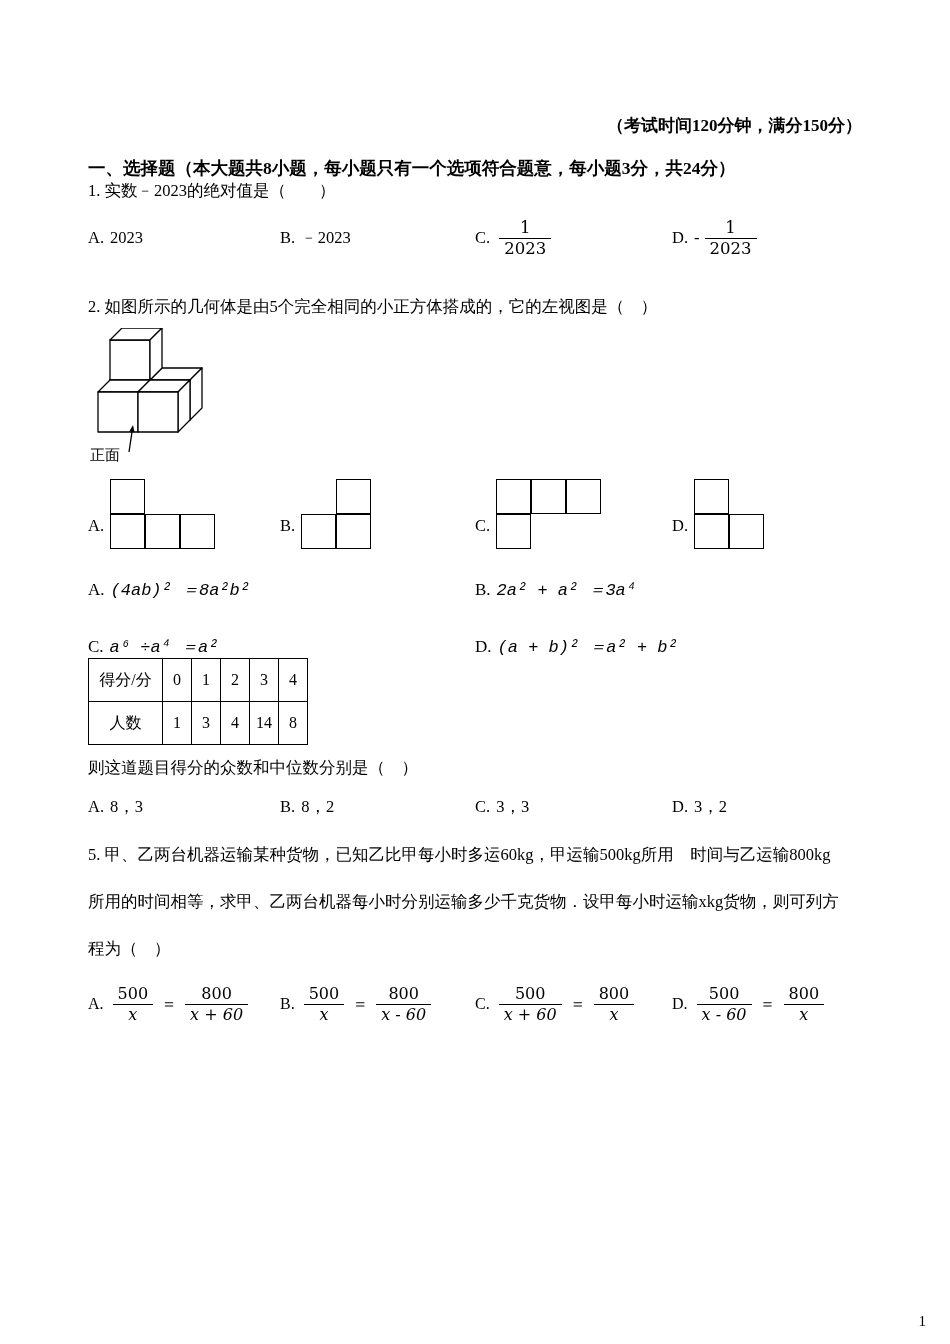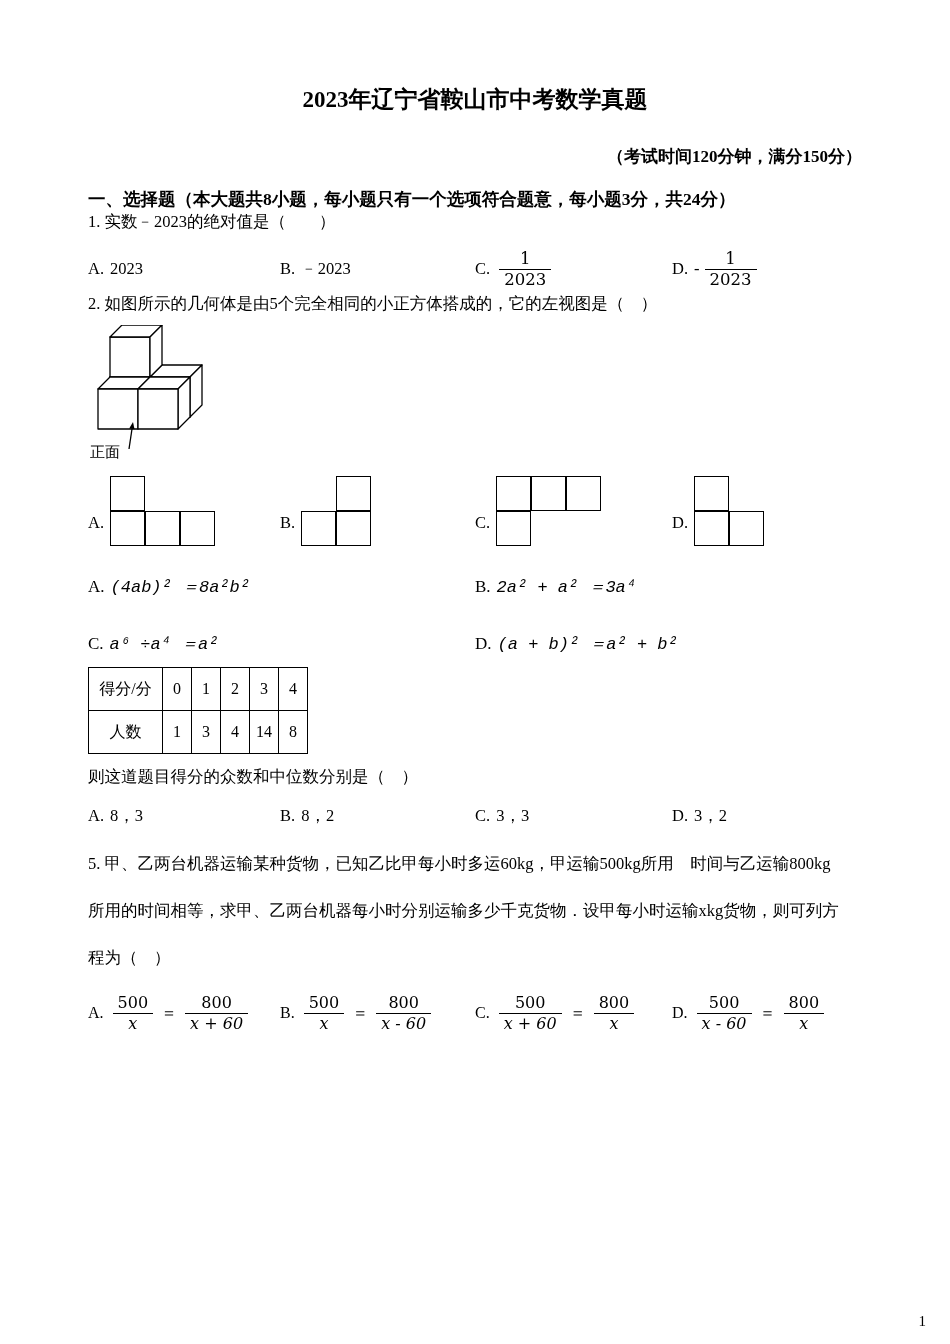--- a/index.html
+++ b/index.html
@@ -33,39 +33,38 @@
   .q2opt{display:flex;align-items:flex-end;}
   .q2opt .olabel{padding-bottom:14px;}
   .shape{position:relative;}
   .sq{position:absolute;width:35px;height:35px;border:1.4px solid #000;
       background:#fff;box-sizing:border-box;}
   
   .q3-grid{display:grid;grid-template-columns:387px auto;row-gap:34px;
            margin-top:28px;font-size:17px;}
   .expr{font-family:Liberation Mono, monospace;font-style:italic;font-size:17px;}
   
-  .score-table{border-collapse:collapse;margin-top:12px;}
+  .score-table{border-collapse:collapse;}
   .score-table td{border:1.5px solid #000;text-align:center;font-size:16px;
                   height:43px;min-width:29px;padding:0 6px;box-sizing:border-box;}
   .score-table td.head{min-width:74px;}
   .followup{font-size:16.5px;margin-top:12px;}
   .q4-row{min-height:24px;margin-top:16px;}
   
   .stem5{font-size:16.5px;margin-top:25px;}
   .q5-row{margin-top:16px;min-height:56px;font-size:16px;}
   .eq{margin:0 5px;}
   .page-number{position:absolute;right:24px;bottom:14px;font-size:15px;}
 </style>
 </head>
 <body>
 
 <div class="page">
   <div class="content">
 
-    <h1 class="title">2023年辽宁省鞍山市中考数学真题</h1>
     <div class="subtitle">（考试时间120分钟，满分150分）</div>
     <div class="section-heading">一、选择题（本大题共8小题，每小题只有一个选项符合题意，每小题3分，共24分）</div>
 
     <div>
       <div class="stem">1. 实数﹣2023的绝对值是（　　）</div>
       <div class="opt-row">
         <div class="opt">
           <span class="olabel">A.</span>
           <span>2023</span>
         </div>
@@ -85,21 +84,21 @@
           <span class="sign">-</span>
           <span class="frac">
             <span class="num">1</span>
             <span class="den">2023</span>
           </span>
         </div>
       </div>
     </div>
 
     <div>
-      <div class="stem" style="">2. 如图所示的几何体是由5个完全相同的小正方体搭成的，它的左视图是（　）</div>
+      <div class="stem" style="margin-top:34px;">2. 如图所示的几何体是由5个完全相同的小正方体搭成的，它的左视图是（　）</div>
       <div class="fig-wrap">
         <svg class="fig" width="122" height="136" viewBox="0 0 122 136">
           <g fill="#ffffff" stroke="#000000" stroke-width="1.3" stroke-linejoin="round">
 
             <rect x="22" y="52" width="40" height="40"></rect>
             <polygon points="22,52 34,40 74,40 62,52"></polygon>
             <polygon points="62,52 74,40 74,80 62,92"></polygon>
 
             <rect x="62" y="52" width="40" height="40"></rect>
             <polygon points="62,52 74,40 114,40 102,52"></polygon>

